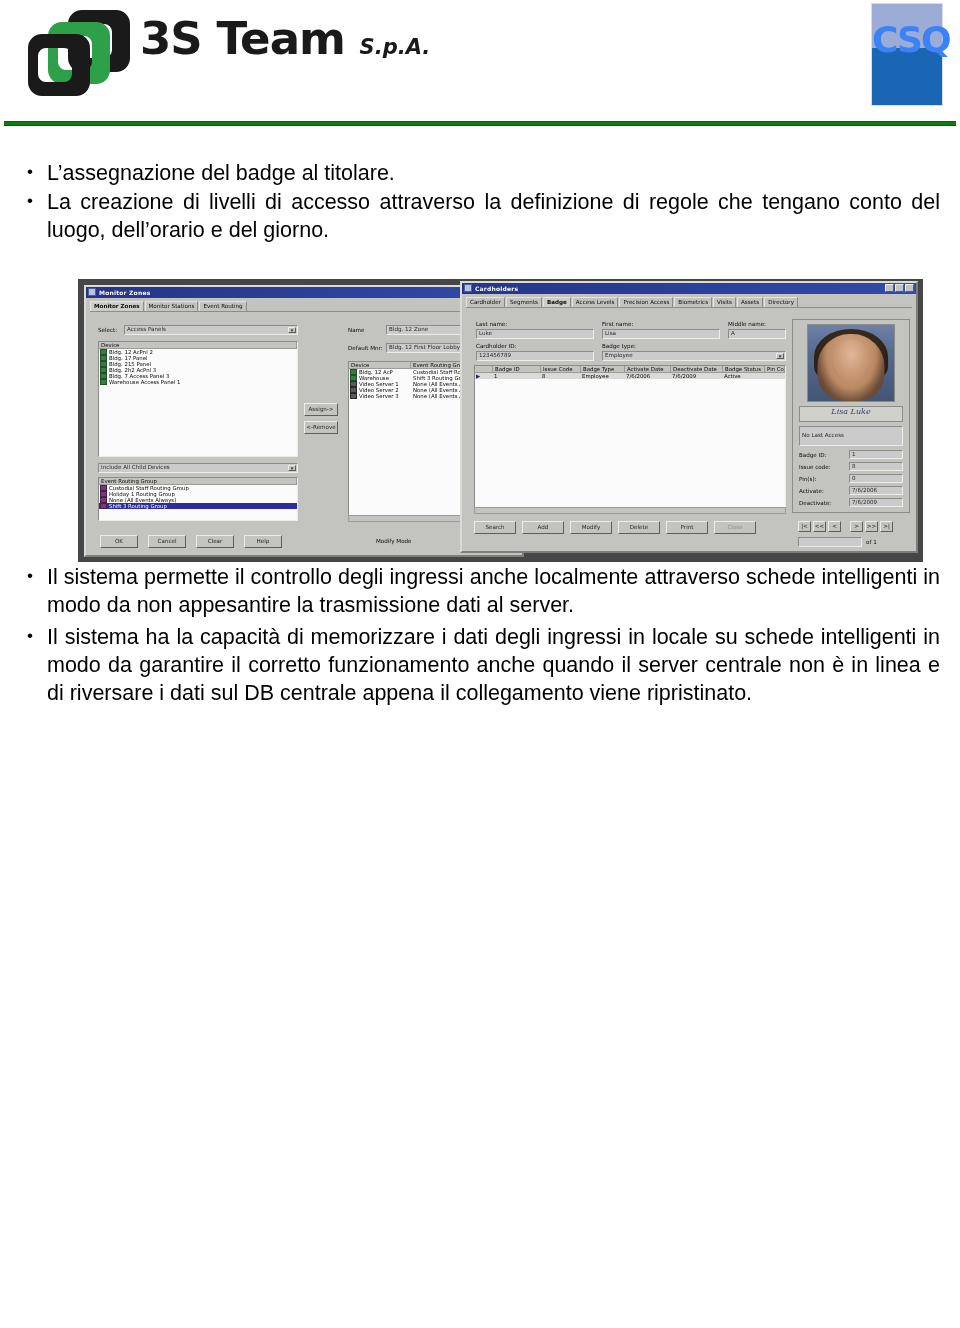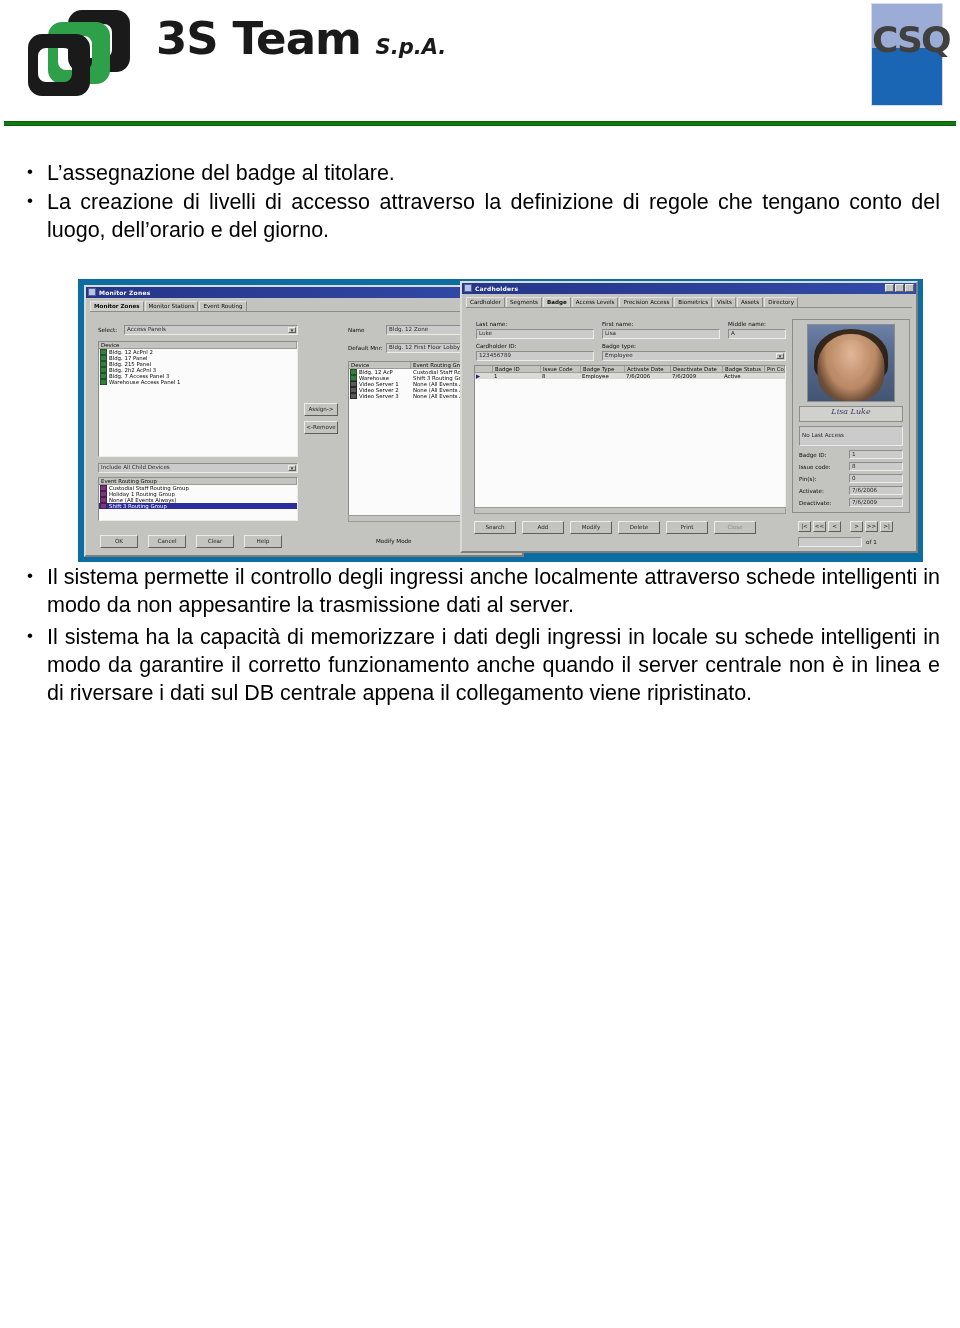--- a/index.html
+++ b/index.html
@@ -11,54 +11,54 @@
     color:#000;
     position:relative;
     overflow:hidden;
   }
 
   
   .header { position:relative; height:124px; }
   .logo-3s { position:absolute; left:24px; top:6px; display:flex; align-items:flex-start; }
   .logo-mark { position:relative; width:110px; height:100px; }
   .logo-mark svg { display:block; }
-  .logo-words { margin-left:22px; padding-top:12px; }
+  .logo-words { margin-left:6px; padding-top:12px; }
   .logo-title { font-family:"DejaVu Sans", sans-serif; font-weight:bold; font-size:45px;
                 letter-spacing:-1px; line-height:0.95; color:#1a1a1a; white-space:nowrap; }
   .logo-title .spa { font-size:21px; font-style:italic; font-weight:bold; letter-spacing:0px; }
   .logo-sub { font-family:"DejaVu Sans", sans-serif; font-weight:bold; font-size:17px;
               color:#1a1a1a; letter-spacing:-0.3px; margin-top:1px; white-space:nowrap; }
 
   .logo-csq { position:absolute; right:17px; top:3px; width:72px; height:103px;
               border:1px solid #d7dde8; }
   .csq-top { height:44%; background:#9badd6; }
   .csq-bot { height:56%; background:#1a66b5; }
   .csq-text { position:absolute; left:0; right:0; top:18px; text-align:center;
               font-family:"DejaVu Sans", sans-serif; font-weight:bold; font-size:36px;
-              color:#404040; letter-spacing:-2px; line-height:1; }
+              color:#3b82f6; letter-spacing:-2px; line-height:1; }
 
   .rule { position:absolute; left:4px; right:4px; top:121px; height:5px;
           background:#107a10; border-top:1px solid #0b5e0b; border-bottom:1px solid #0b5e0b; }
 
   
   .content { padding:0 20px 0 10px; }
   .lead { font-size:21.5px; margin:134px 0 0 0; padding-left:4px; }
   .blist { list-style:none; margin:0; padding:0; }
   .blist li { position:relative; padding-left:37px; font-size:21.5px; line-height:1.30;
               text-align:justify; margin-bottom:1px; }
   .blist li::before { content:"\2022"; position:absolute; left:17px; top:-2px;
               font-size:17px; line-height:1.6; }
   .sec1 { margin-top:36px; }
   .sec2 { margin-top:0px; }
   .sec2 li { margin-bottom:4px; }
 
   
   .shot-wrap { position:relative; margin:34px 0 0 0; height:285px; }
   .shot { position:absolute; left:68px; top:0; width:845px; height:283px;
-          background:#0369a1; font-family:"DejaVu Sans", sans-serif;
+          background:#404040; font-family:"DejaVu Sans", sans-serif;
           filter:blur(0.35px) contrast(0.93) brightness(1.02); }
 
   .win { position:absolute; background:#c4c4c0; border:2px solid #dcdcd8;
          border-right-color:#7a7a76; border-bottom-color:#7a7a76; }
   .tbar { height:11px; background:linear-gradient(90deg,#1d2f86,#2b44a8);
           display:flex; align-items:center; padding:0 2px; }
   .tbar .tico { width:8px; height:8px; background:#b7c4e4; border:1px solid #4a5a9a; margin-right:3px; }
   .tbar .ttxt { color:#fff; font-size:6px; font-weight:bold; letter-spacing:0.2px;
                 white-space:nowrap; overflow:hidden; }
   .tbtns { margin-left:auto; display:flex; gap:1px; }

